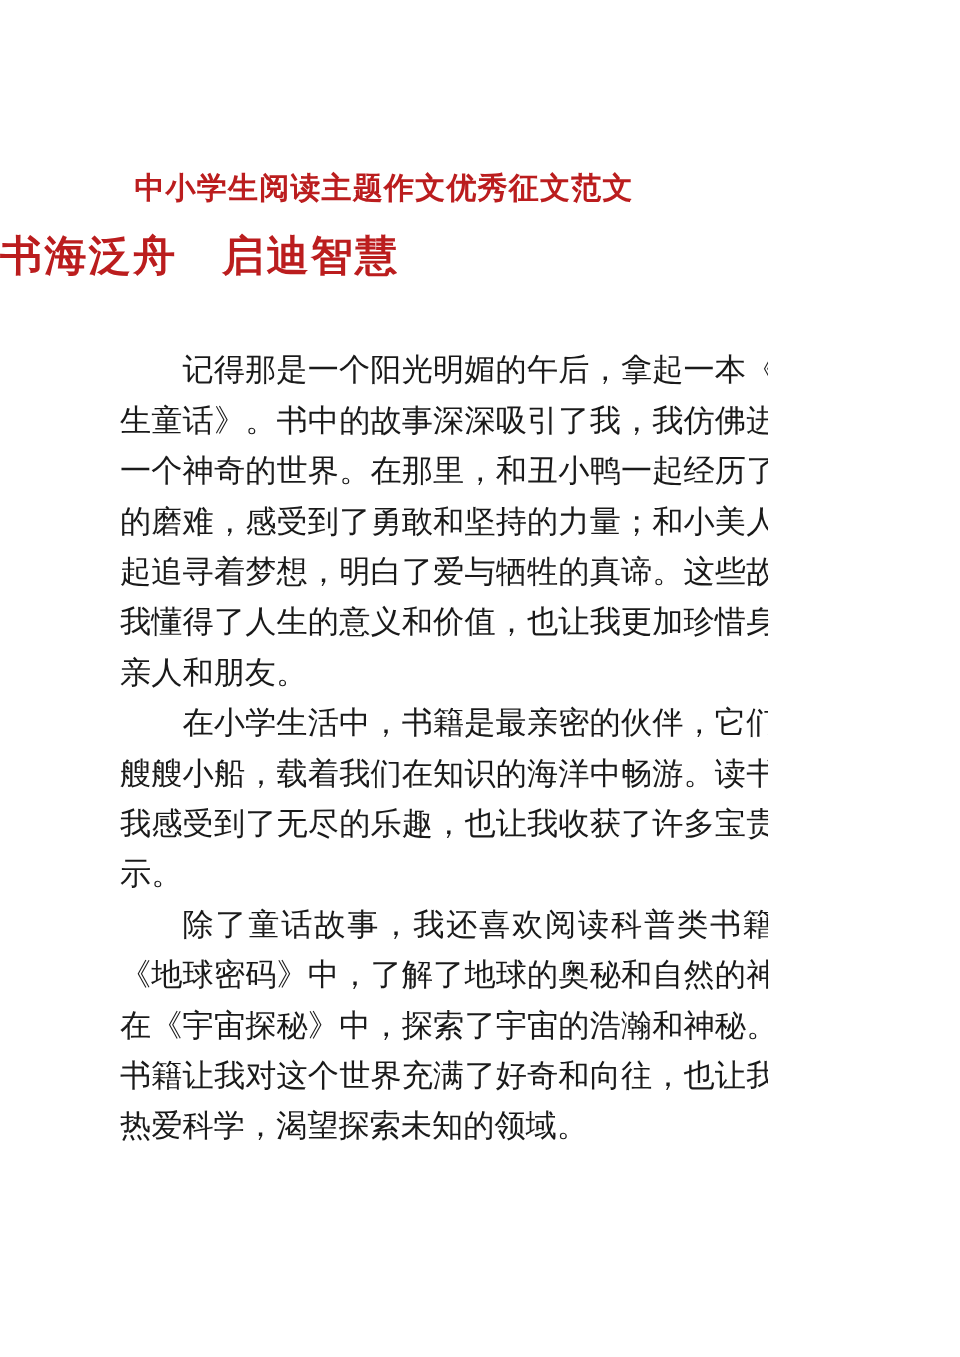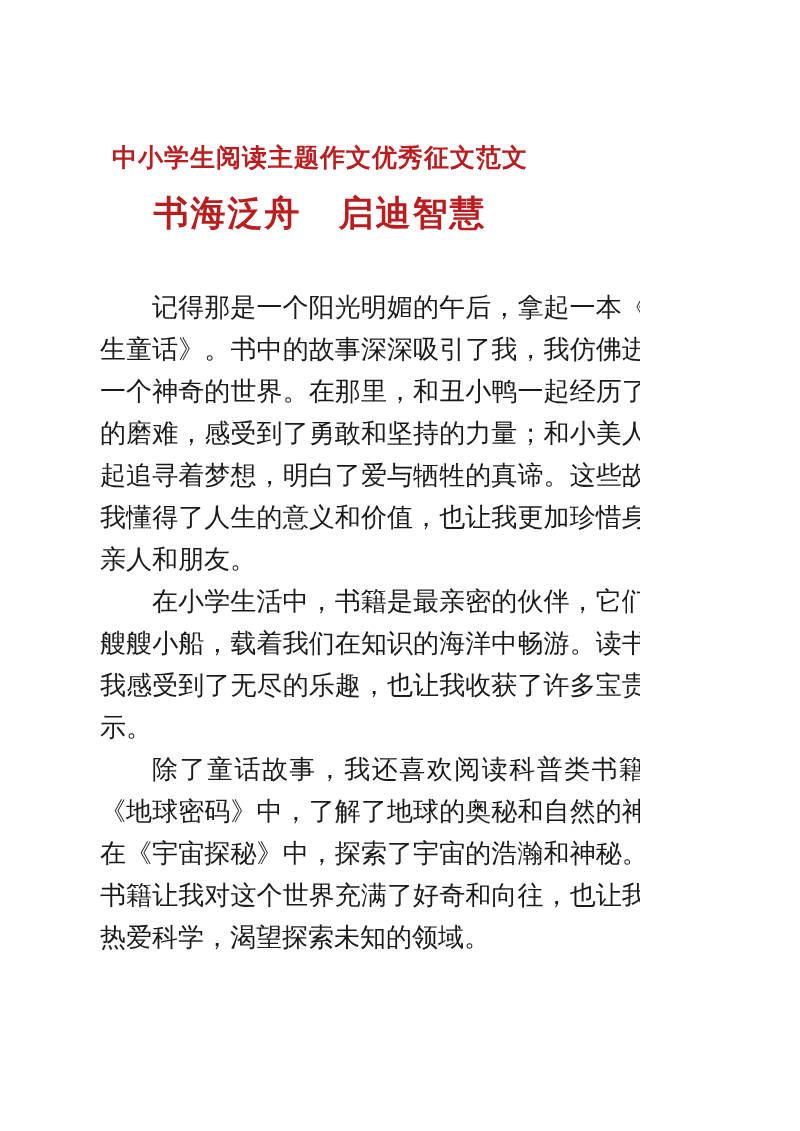--- a/index.html
+++ b/index.html
@@ -6,41 +6,40 @@
     margin: 0;
     padding: 0;
     background: #ffffff;
   }
   .page {
     position: relative;
     width: 640px;
     height: 1131px;
     background: #ffffff;
     overflow: hidden;
-    font-family: Liberation Serif, serif;
+    font-family: Liberation Sans, sans-serif;
   }
   .doc-subtitle {
     position: absolute;
     top: 144px;
     left: 0;
     right: 0;
     text-align: center;
     font-size: 25px;
     line-height: 1.1;
     font-weight: bold;
     color: #bb1d1e;
     letter-spacing: 1px;
   }
   .doc-title {
     position: absolute;
     top: 194px;
     left: 0;
     right: 0;
     margin: 0;
-    text-align: center;
     font-size: 35px;
     line-height: 1.15;
     font-weight: bold;
     color: #bb1d1e;
     letter-spacing: 2px;
   }
   .essay {
     position: absolute;
     top: 287px;
     left: 100px;

